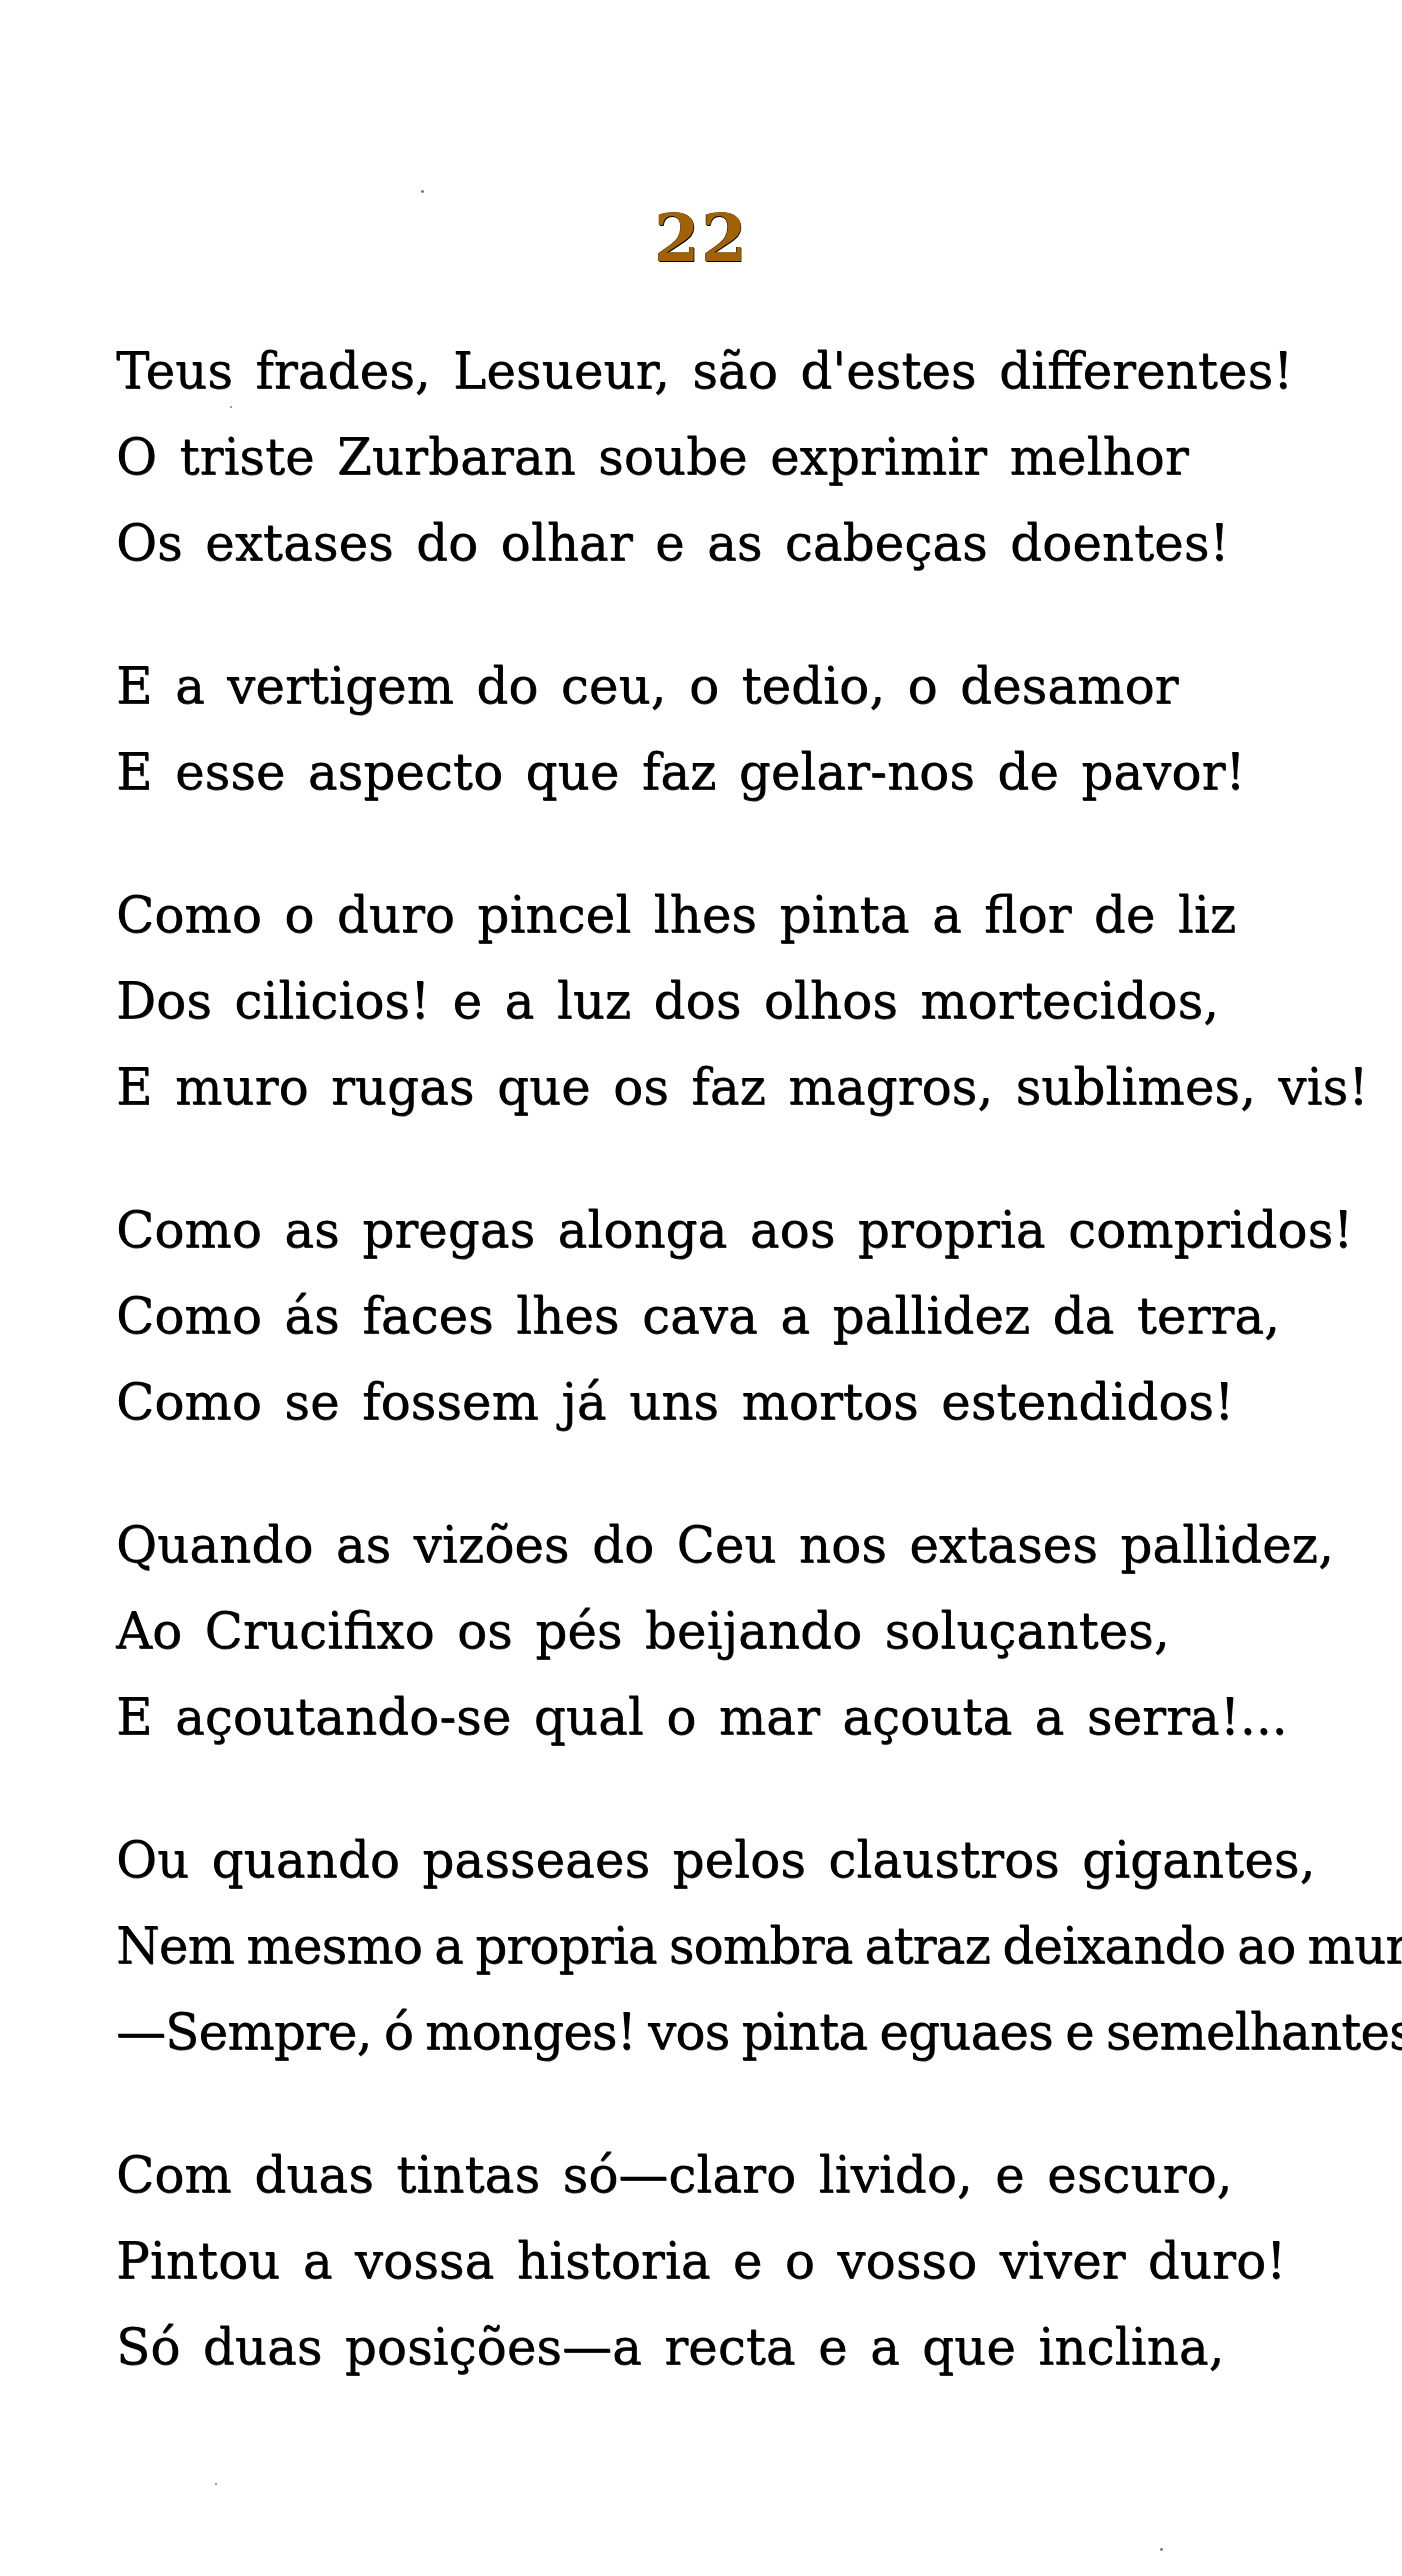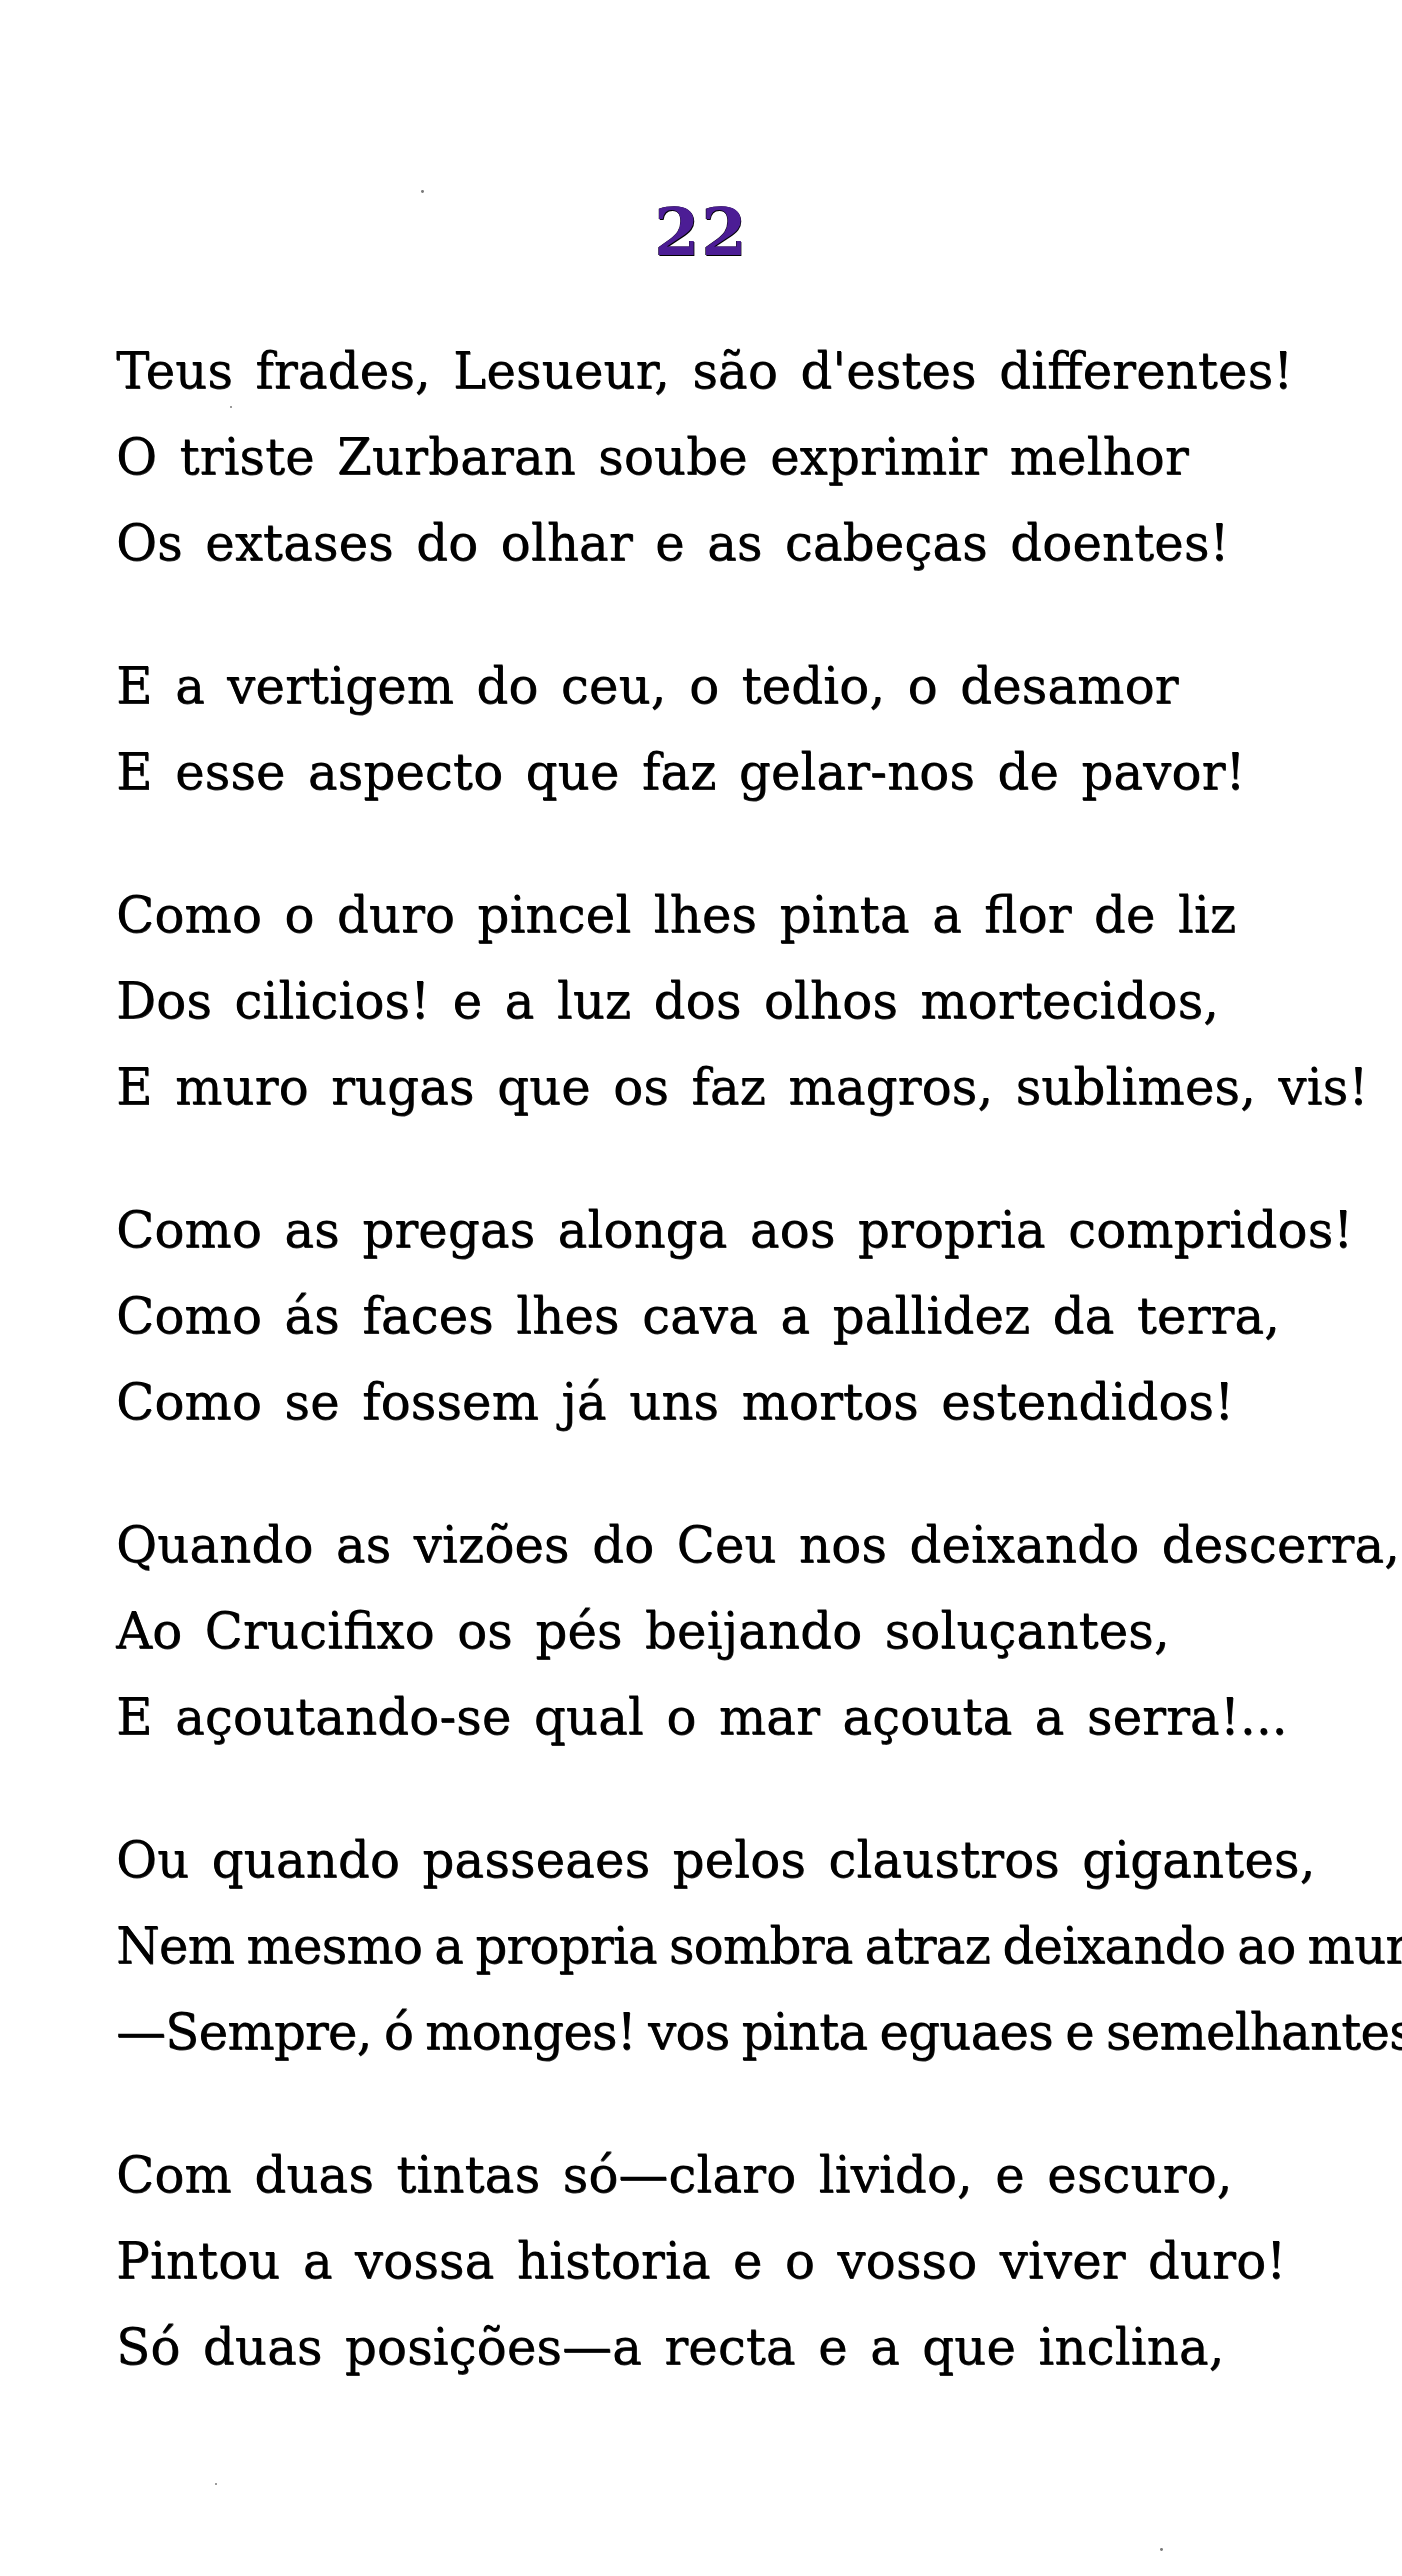--- a/index.html
+++ b/index.html
@@ -11,28 +11,28 @@
     position: relative;
     width: 1403px;
     height: 2576px;
     background: #ffffff;
     overflow: hidden;
     font-family: "DejaVu Serif", "Liberation Serif", serif;
     color: #000000;
   }
   .page-number {
     position: absolute;
-    top: 194px;
+    top: 200px;
     left: 0;
     width: 100%;
     text-align: center;
     font-size: 65px;
     font-weight: 700;
     letter-spacing: 1.9px;
-    color: #4c1d95;
+    color: #a16207;
     
     text-shadow: 0.6px 0.6px 0 #000, -0.4px 0.3px 0 #000;
   }
   .poem {
     position: absolute;
     top: 322px;
     left: 104px;
     right: 37px;
     font-size: 50px;
     line-height: 74px;
@@ -89,21 +89,21 @@
       <p class="line">E muro rugas que os faz magros, sublimes, vis!</p>
     </div>
 
     <div class="stanza">
       <p class="line">Como as pregas alonga aos propria compridos!</p>
       <p class="line">Como ás faces lhes cava a pallidez da terra,</p>
       <p class="line">Como se fossem já uns mortos estendidos!</p>
     </div>
 
     <div class="stanza">
-      <p class="line">Quando as vizões do Ceu nos deixando descerra,</p>
+      <p class="line">Quando as vizões do Ceu nos extases pallidez,</p>
       <p class="line">Ao Crucifixo os pés beijando soluçantes,</p>
       <p class="line">E açoutando-se qual o mar açouta a serra!...</p>
     </div>
 
     <div class="stanza">
       <p class="line">Ou quando passeaes pelos claustros gigantes,</p>
       <p class="line tight">Nem mesmo a propria sombra atraz deixando ao muro,</p>
       <p class="line tight">—Sempre, ó monges! vos pinta eguaes e semelhantes!</p>
     </div>
 

